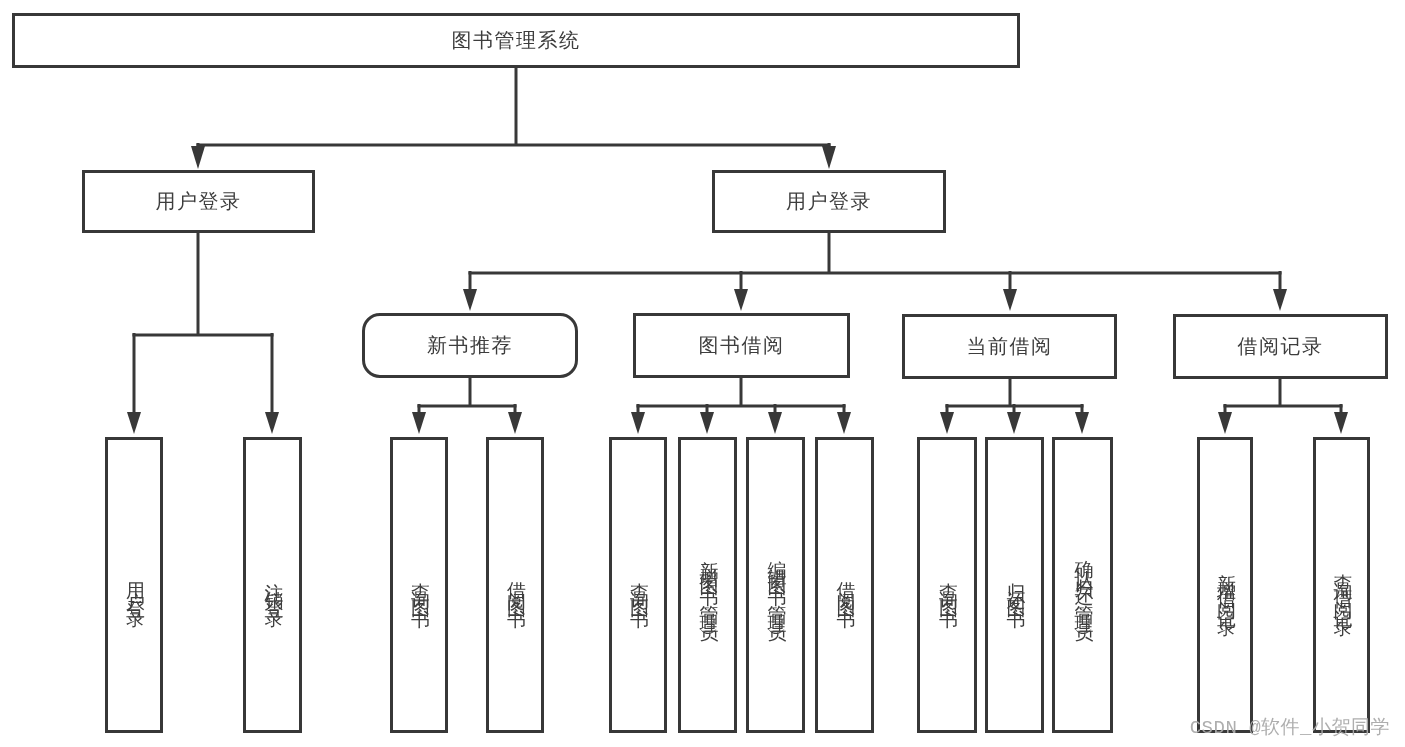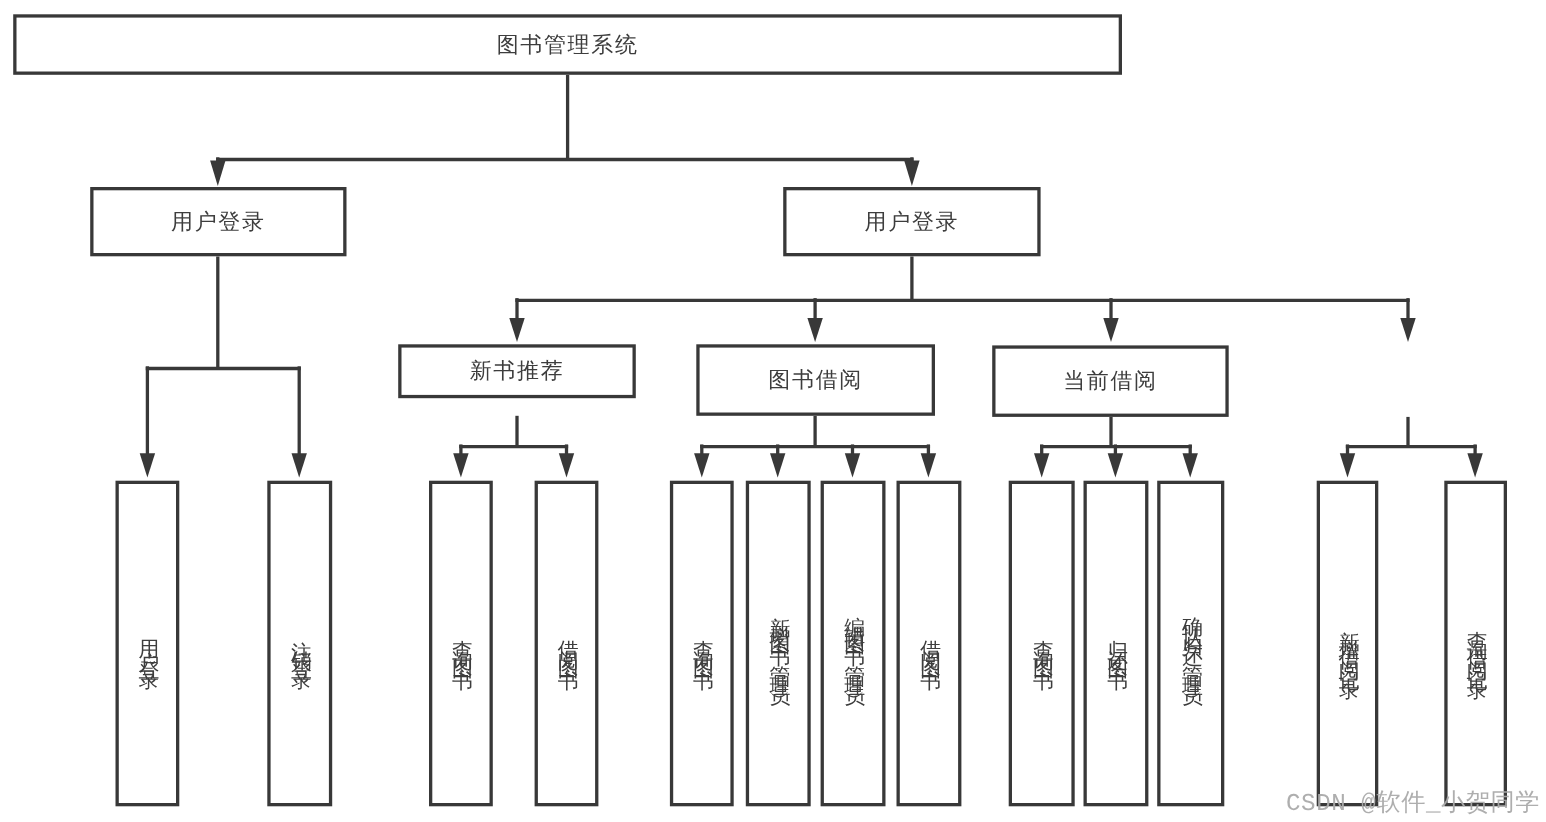--- a/index.html
+++ b/index.html
@@ -40,22 +40,22 @@
   .vbox span {
     writing-mode: vertical-rl;
     text-orientation: mixed;
     font-size: 19px;
     letter-spacing: 9px;
     line-height: 1;
   }
   .watermark {
     position: absolute;
     top: 714px;
-    right: 5px;
-    font-size: 22px;
+    right: 15px;
+    font-size: 19px;
     color: rgba(170, 170, 170, 0.95);
     letter-spacing: 0.5px;
     z-index: 3;
     white-space: nowrap;
   }
 </style>
 </head>
 <body>
 
 <div class="canvas">
@@ -137,29 +137,32 @@
     <span>图书管理系统</span>
   </div>
 
   <div class="node hbox" style="left:82px; top:170px; width:233px; height:63px;">
     <span>用户登录</span>
   </div>
   <div class="node hbox" style="left:712px; top:170px; width:234px; height:63px;">
     <span>用户登录</span>
   </div>
 
-  <div class="node hbox" style="left:362px; top:313px; width:216px; height:49px;">
+  <div class="node hbox" style="left:362px; top:313px; width:216px; height:65px;border-radius:18px;">
     <span>新书推荐</span>
   </div>
   <div class="node hbox" style="left:633px; top:313px; width:217px; height:65px;">
     <span>图书借阅</span>
   </div>
   <div class="node hbox" style="left:902px; top:314px; width:215px; height:65px;">
     <span>当前借阅</span>
   </div>
+  <div class="node hbox" style="left:1173px; top:314px; width:215px; height:65px;">
+    <span>借阅记录</span>
+  </div>
 
   <div class="node vbox" style="left:105px; top:437px; width:58px; height:296px;">
     <span>用户登录</span>
   </div>
   <div class="node vbox" style="left:243px; top:437px; width:59px; height:296px;">
     <span>注销登录</span>
   </div>
 
   <div class="node vbox" style="left:390px; top:437px; width:58px; height:296px;">
     <span>查询图书</span>

